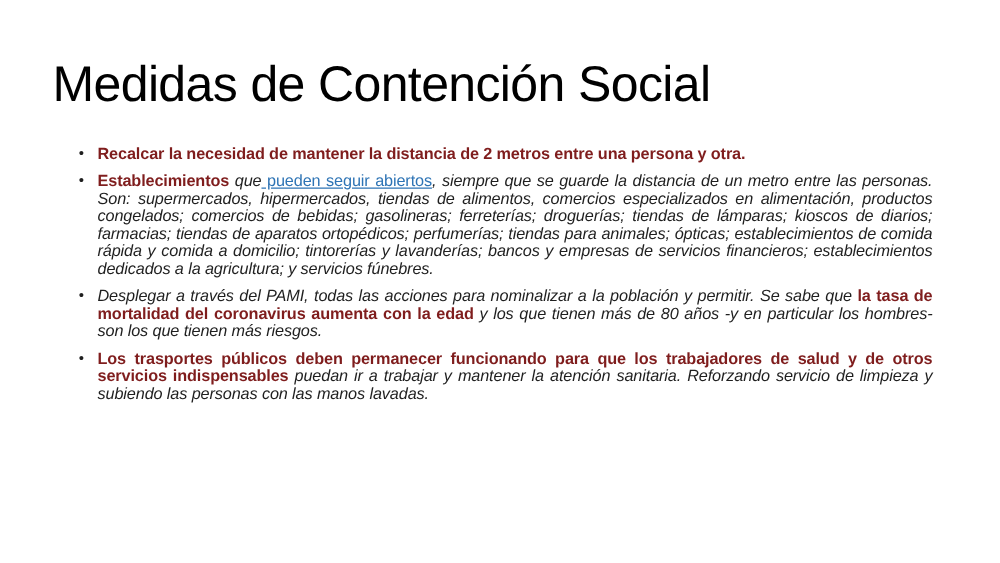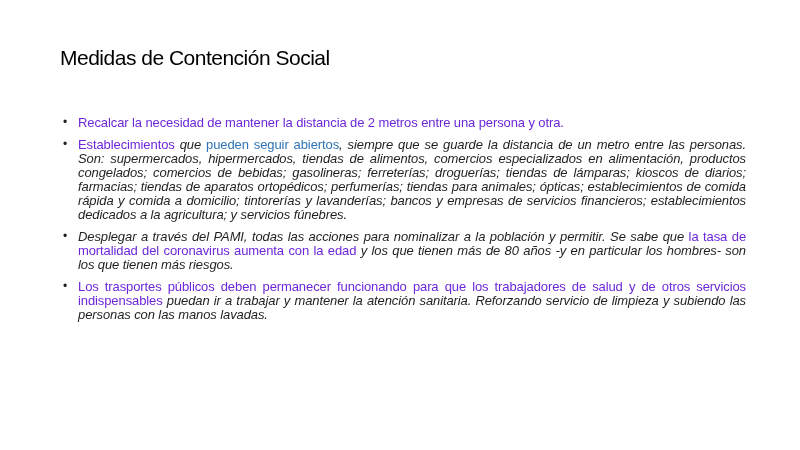--- a/index.html
+++ b/index.html
@@ -6,23 +6,23 @@
   .slide {
     position: relative;
     width: 800px;
     height: 450px;
     background: #ffffff;
     overflow: hidden;
     font-family: "Liberation Sans", sans-serif;
   }
   .slide-title {
     position: absolute;
-    left: 60px;
+    left: 42px;
     top: 46px;
-    font-size: 21px;
+    font-size: 40px;
     font-weight: 400;
     letter-spacing: -0.5px;
     color: #000000;
     white-space: nowrap;
   }
   .bullet-list {
     position: absolute;
     left: 62px;
     top: 116px;
     width: 684px;
@@ -40,24 +40,25 @@
     color: #1f1f1f;
     text-align: justify;
   }
   .bullet-marker {
     position: absolute;
     left: 1px;
     top: -1px;
     font-size: 12px;
     color: #1f1f1f;
   }
-  .seg.bold { font-weight: 400; color: #6d28d9; }
+  .seg.bold { font-weight: 700; color: #7f1d1d; }
   .seg.regular { font-weight: 400; font-style: italic; }
   .seg.link {
     color: var(--link-color, #2E74B5);
+    text-decoration: underline;
     cursor: pointer;
   }
 </style>
 </head>
 <body>
 
 <div class="slide" style="background: rgb(255, 255, 255);">
   <div class="slide-title" style="color: rgb(0, 0, 0);">Medidas de Contención Social</div>
   <ul class="bullet-list">
       <li class="bullet-item" style="color: rgb(31, 31, 31);"><span class="bullet-marker">•</span><span><span class="seg bold">Recalcar la necesidad de mantener la distancia de 2 metros entre una persona y otra.</span></span></li>

